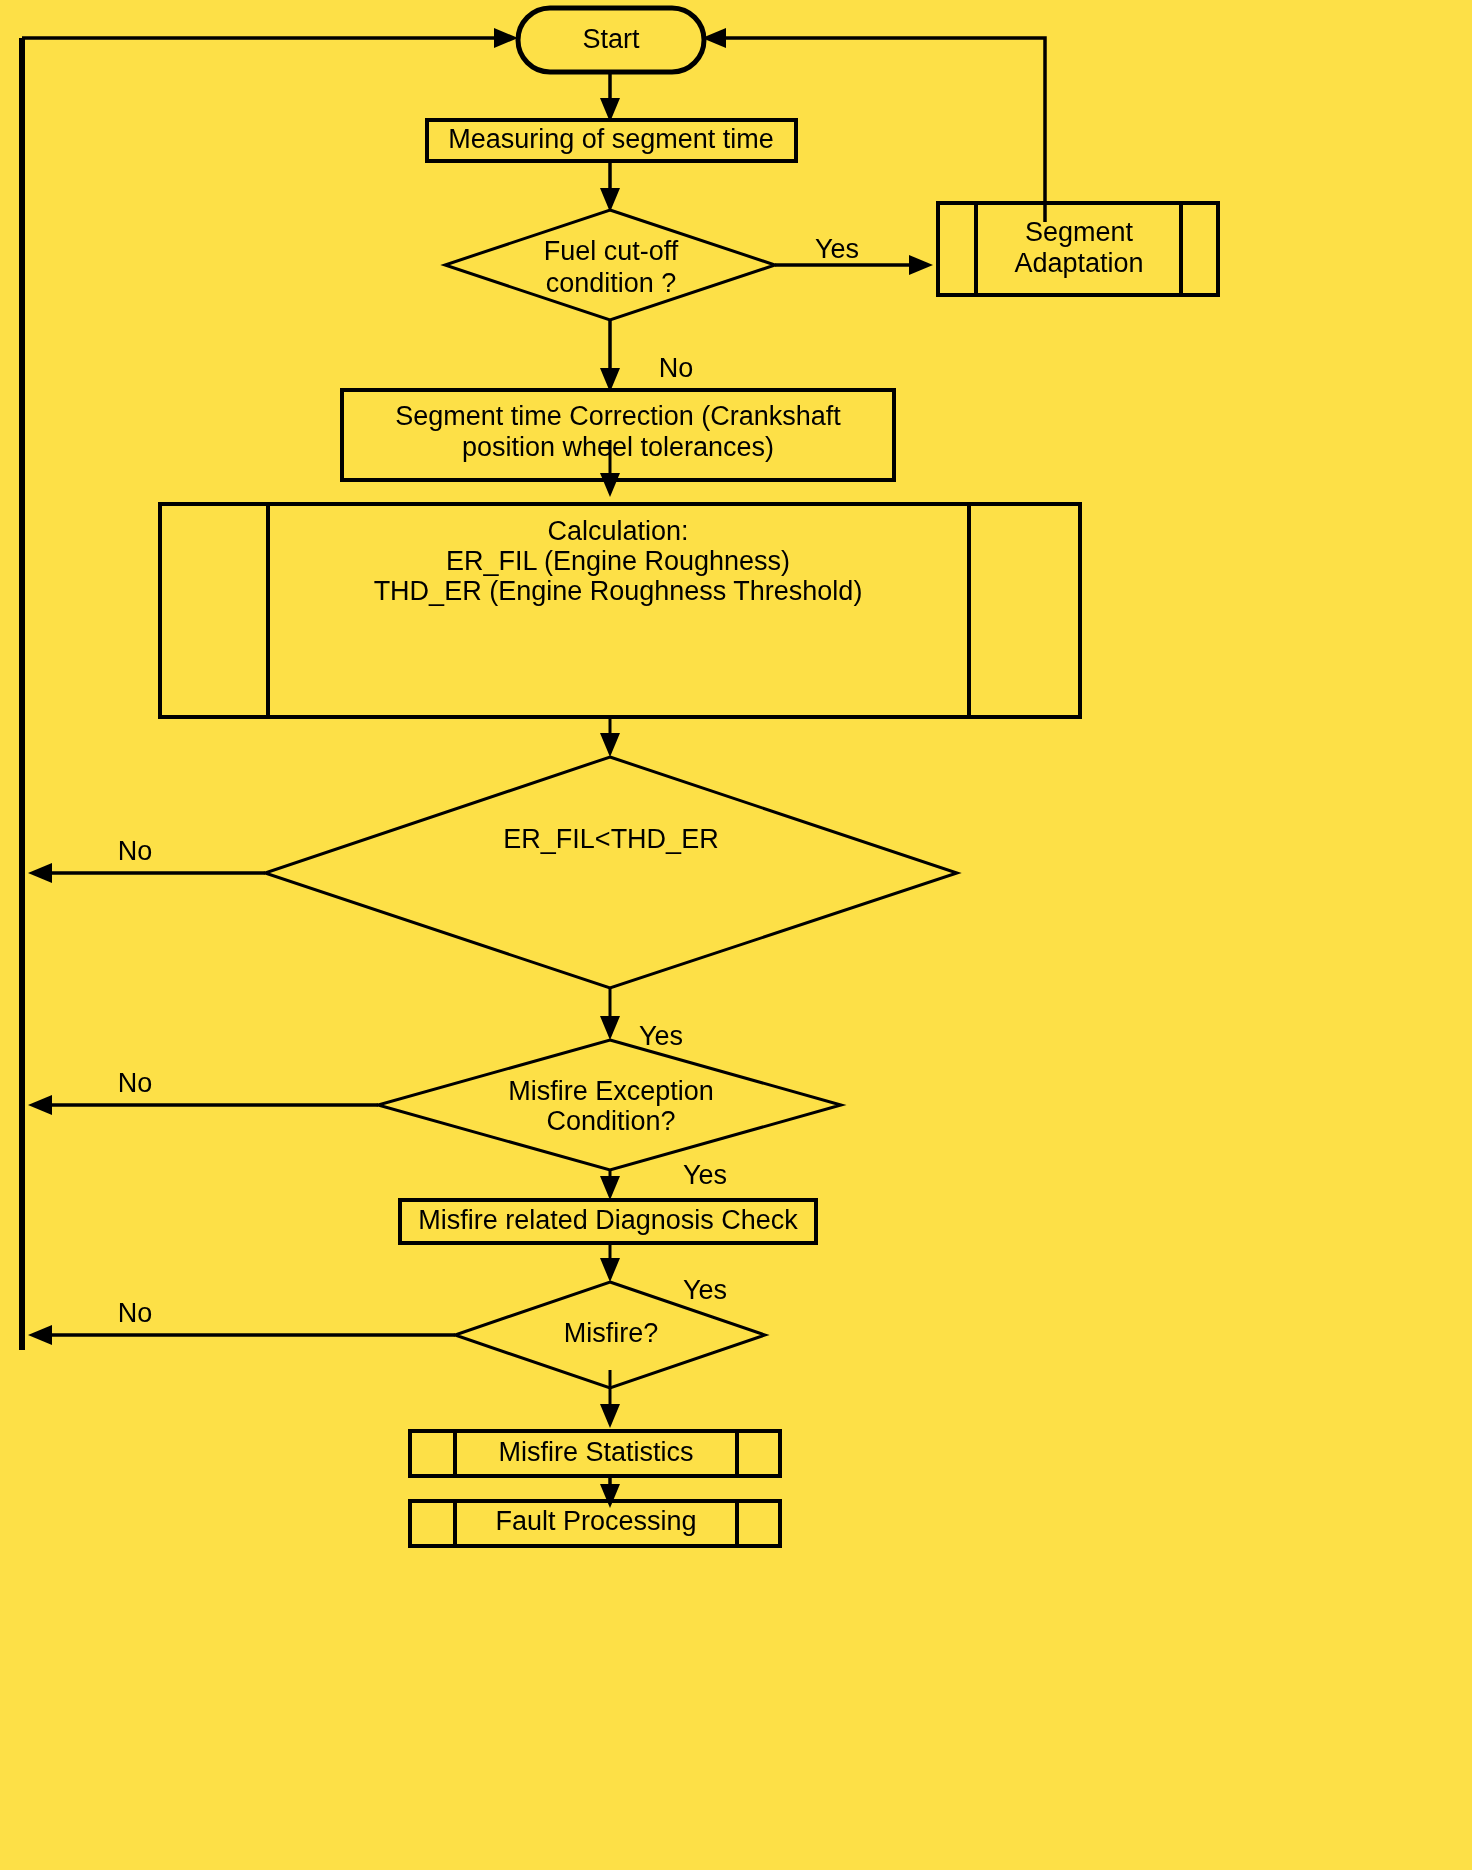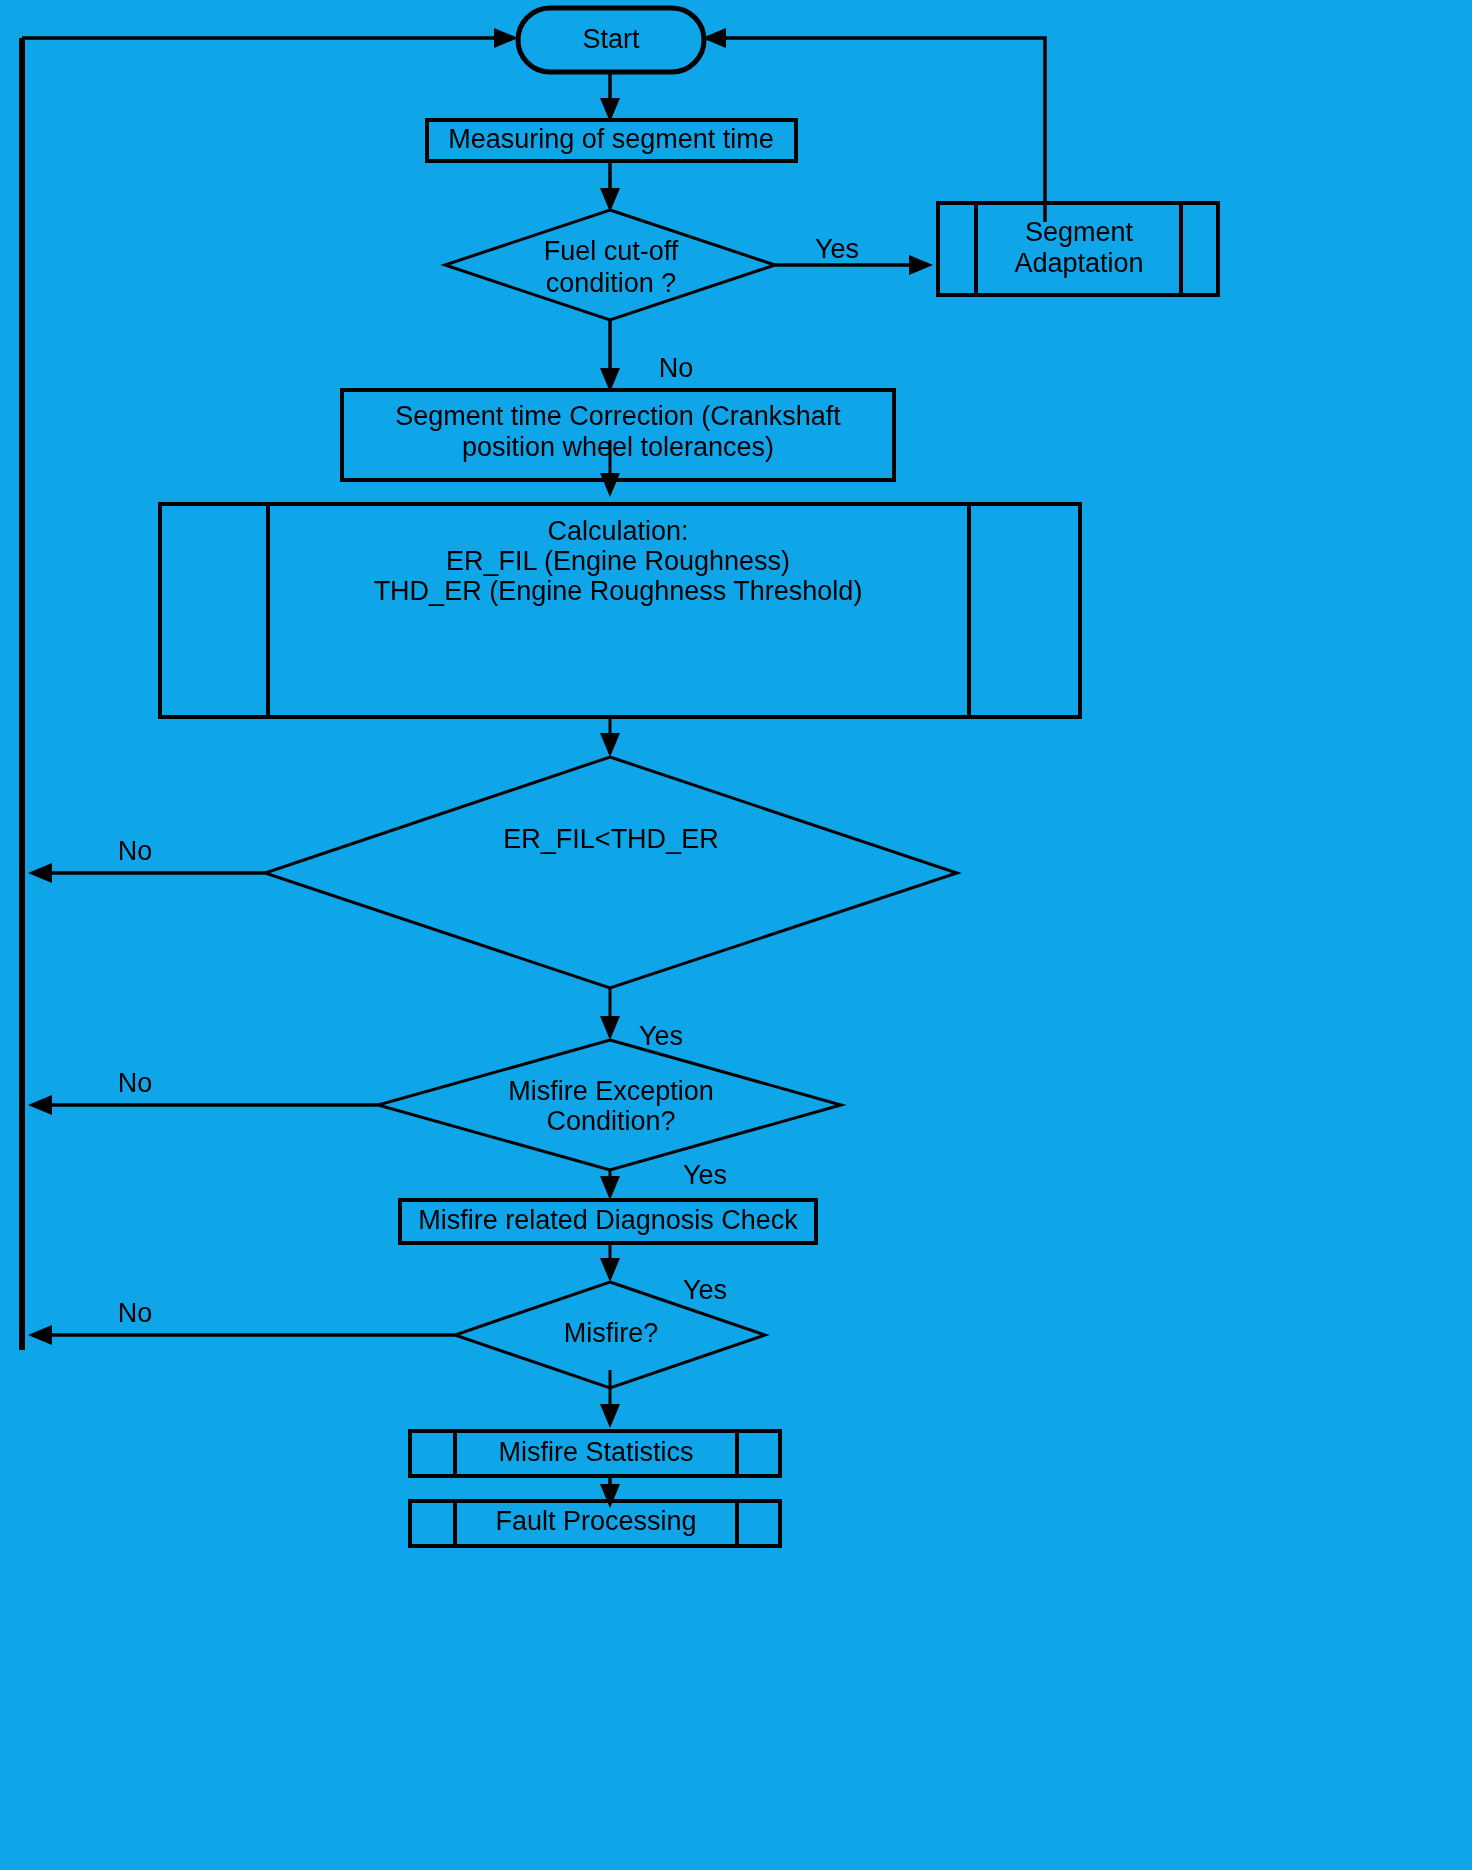--- a/index.html
+++ b/index.html
@@ -4,21 +4,21 @@
 <style>
   html, body {
     margin: 0;
     padding: 0;
     background: #ffffff;
   }
   #canvas {
     position: relative;
     width: 1472px;
     height: 1870px;
-    background: #0ea5e9;
+    background: #fde047;
     font-family: "Liberation Sans", sans-serif;
   }
   svg#flow {
     position: absolute;
     top: 0; left: 0;
     width: 1472px;
     height: 1870px;
   }
   .shape-fill { fill: #ffffff; }
   .stroke-thick { stroke: #000000; stroke-width: 5; fill: none; }

